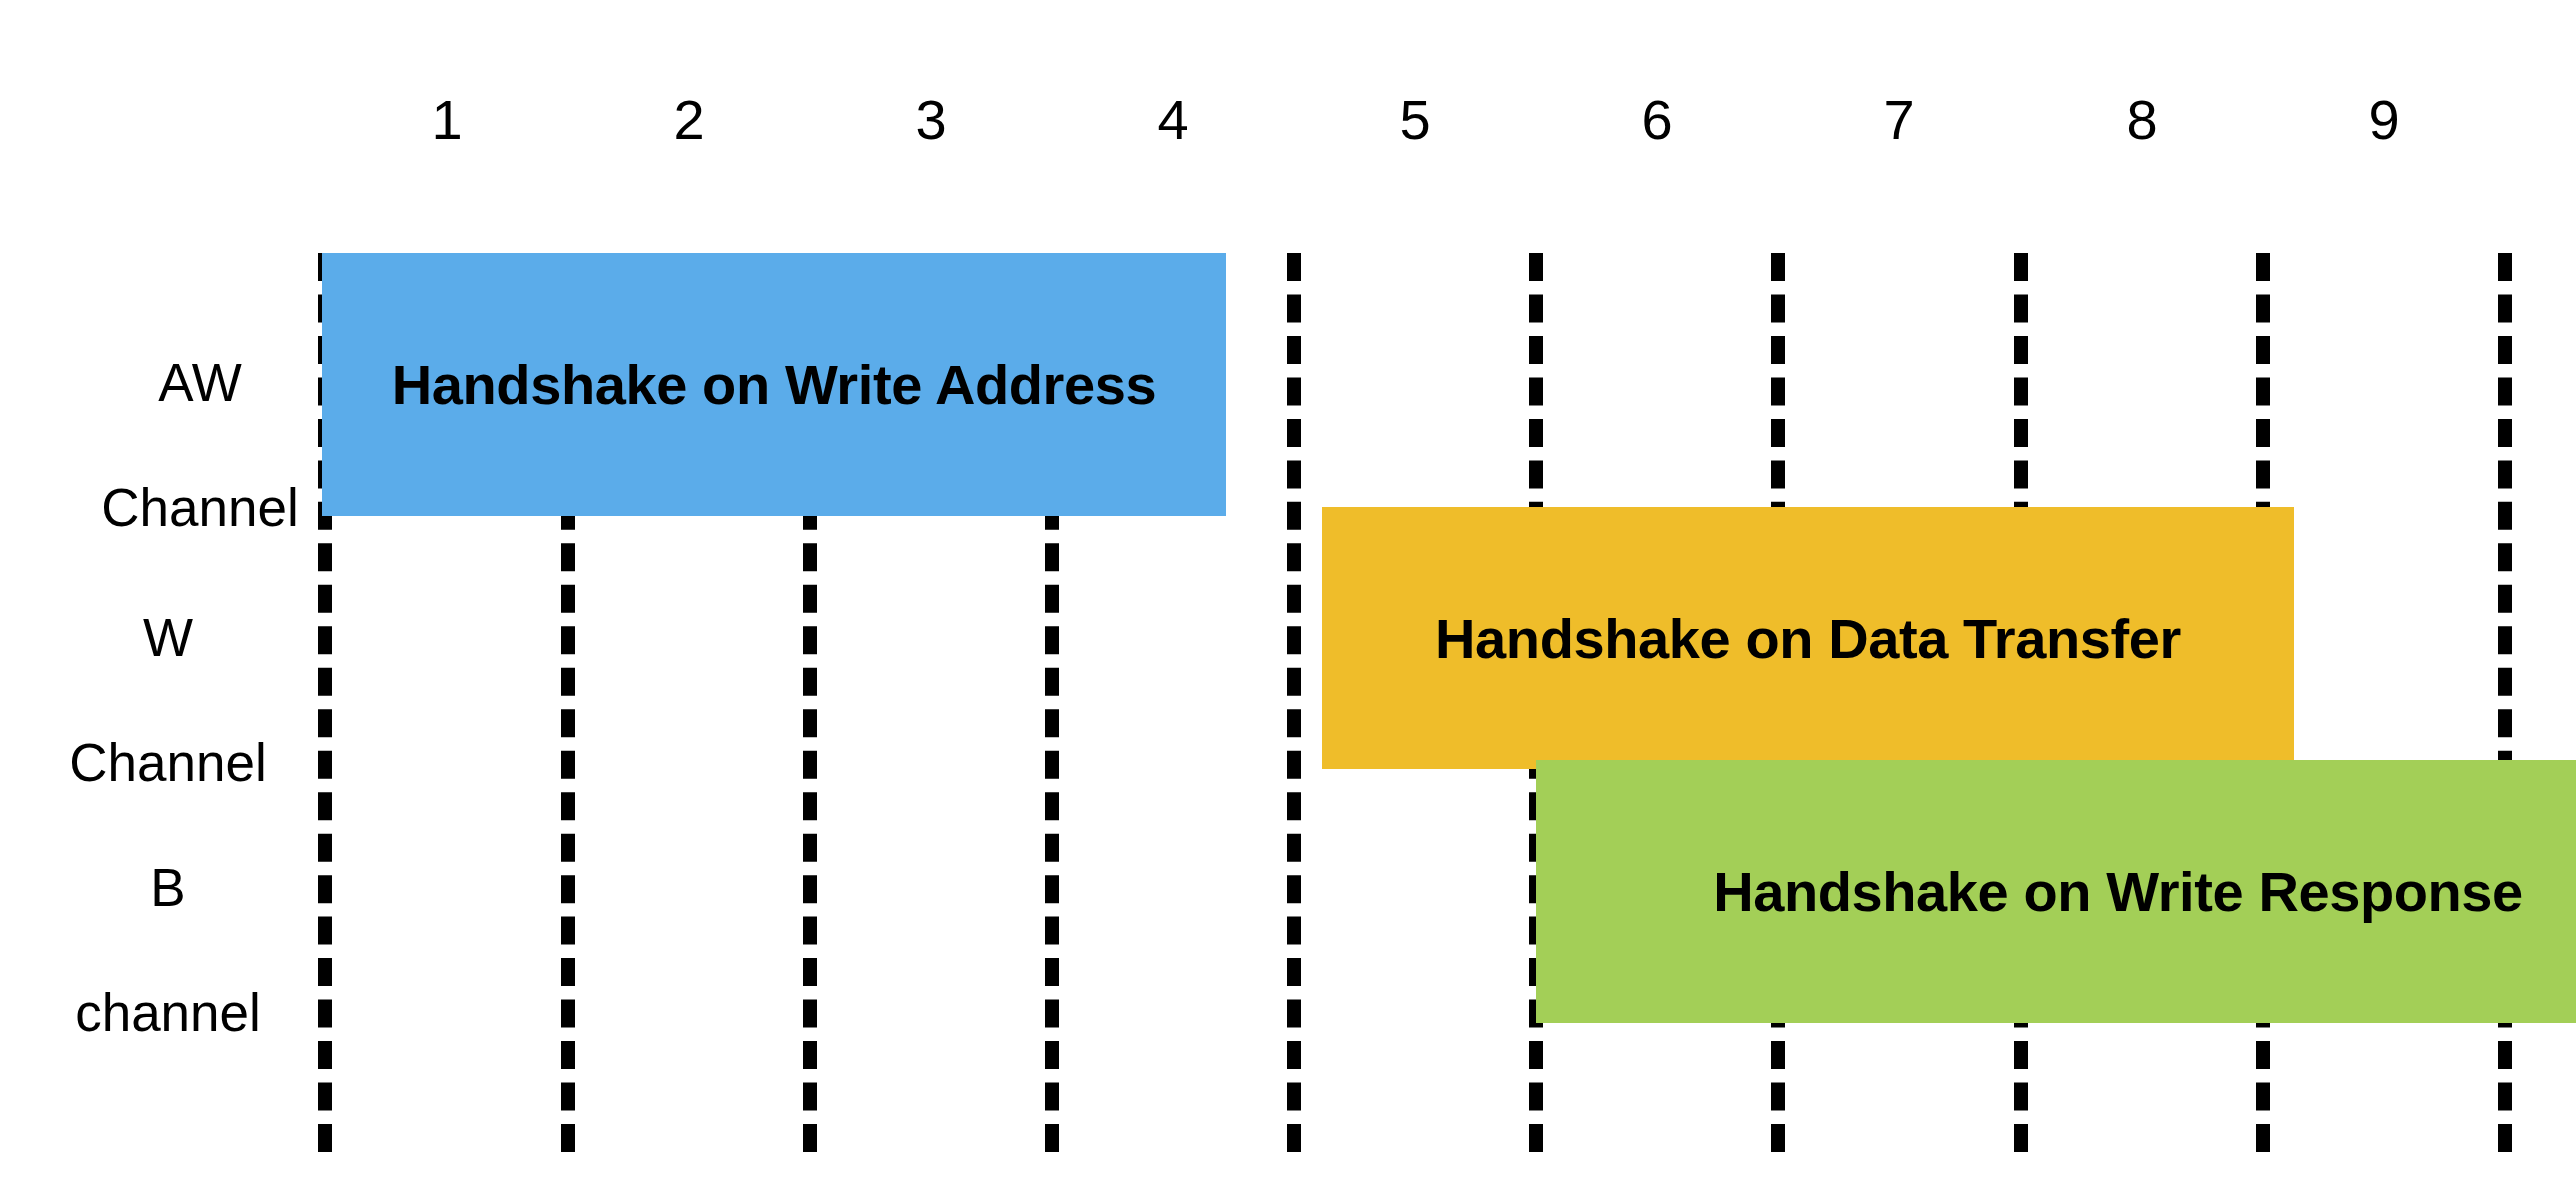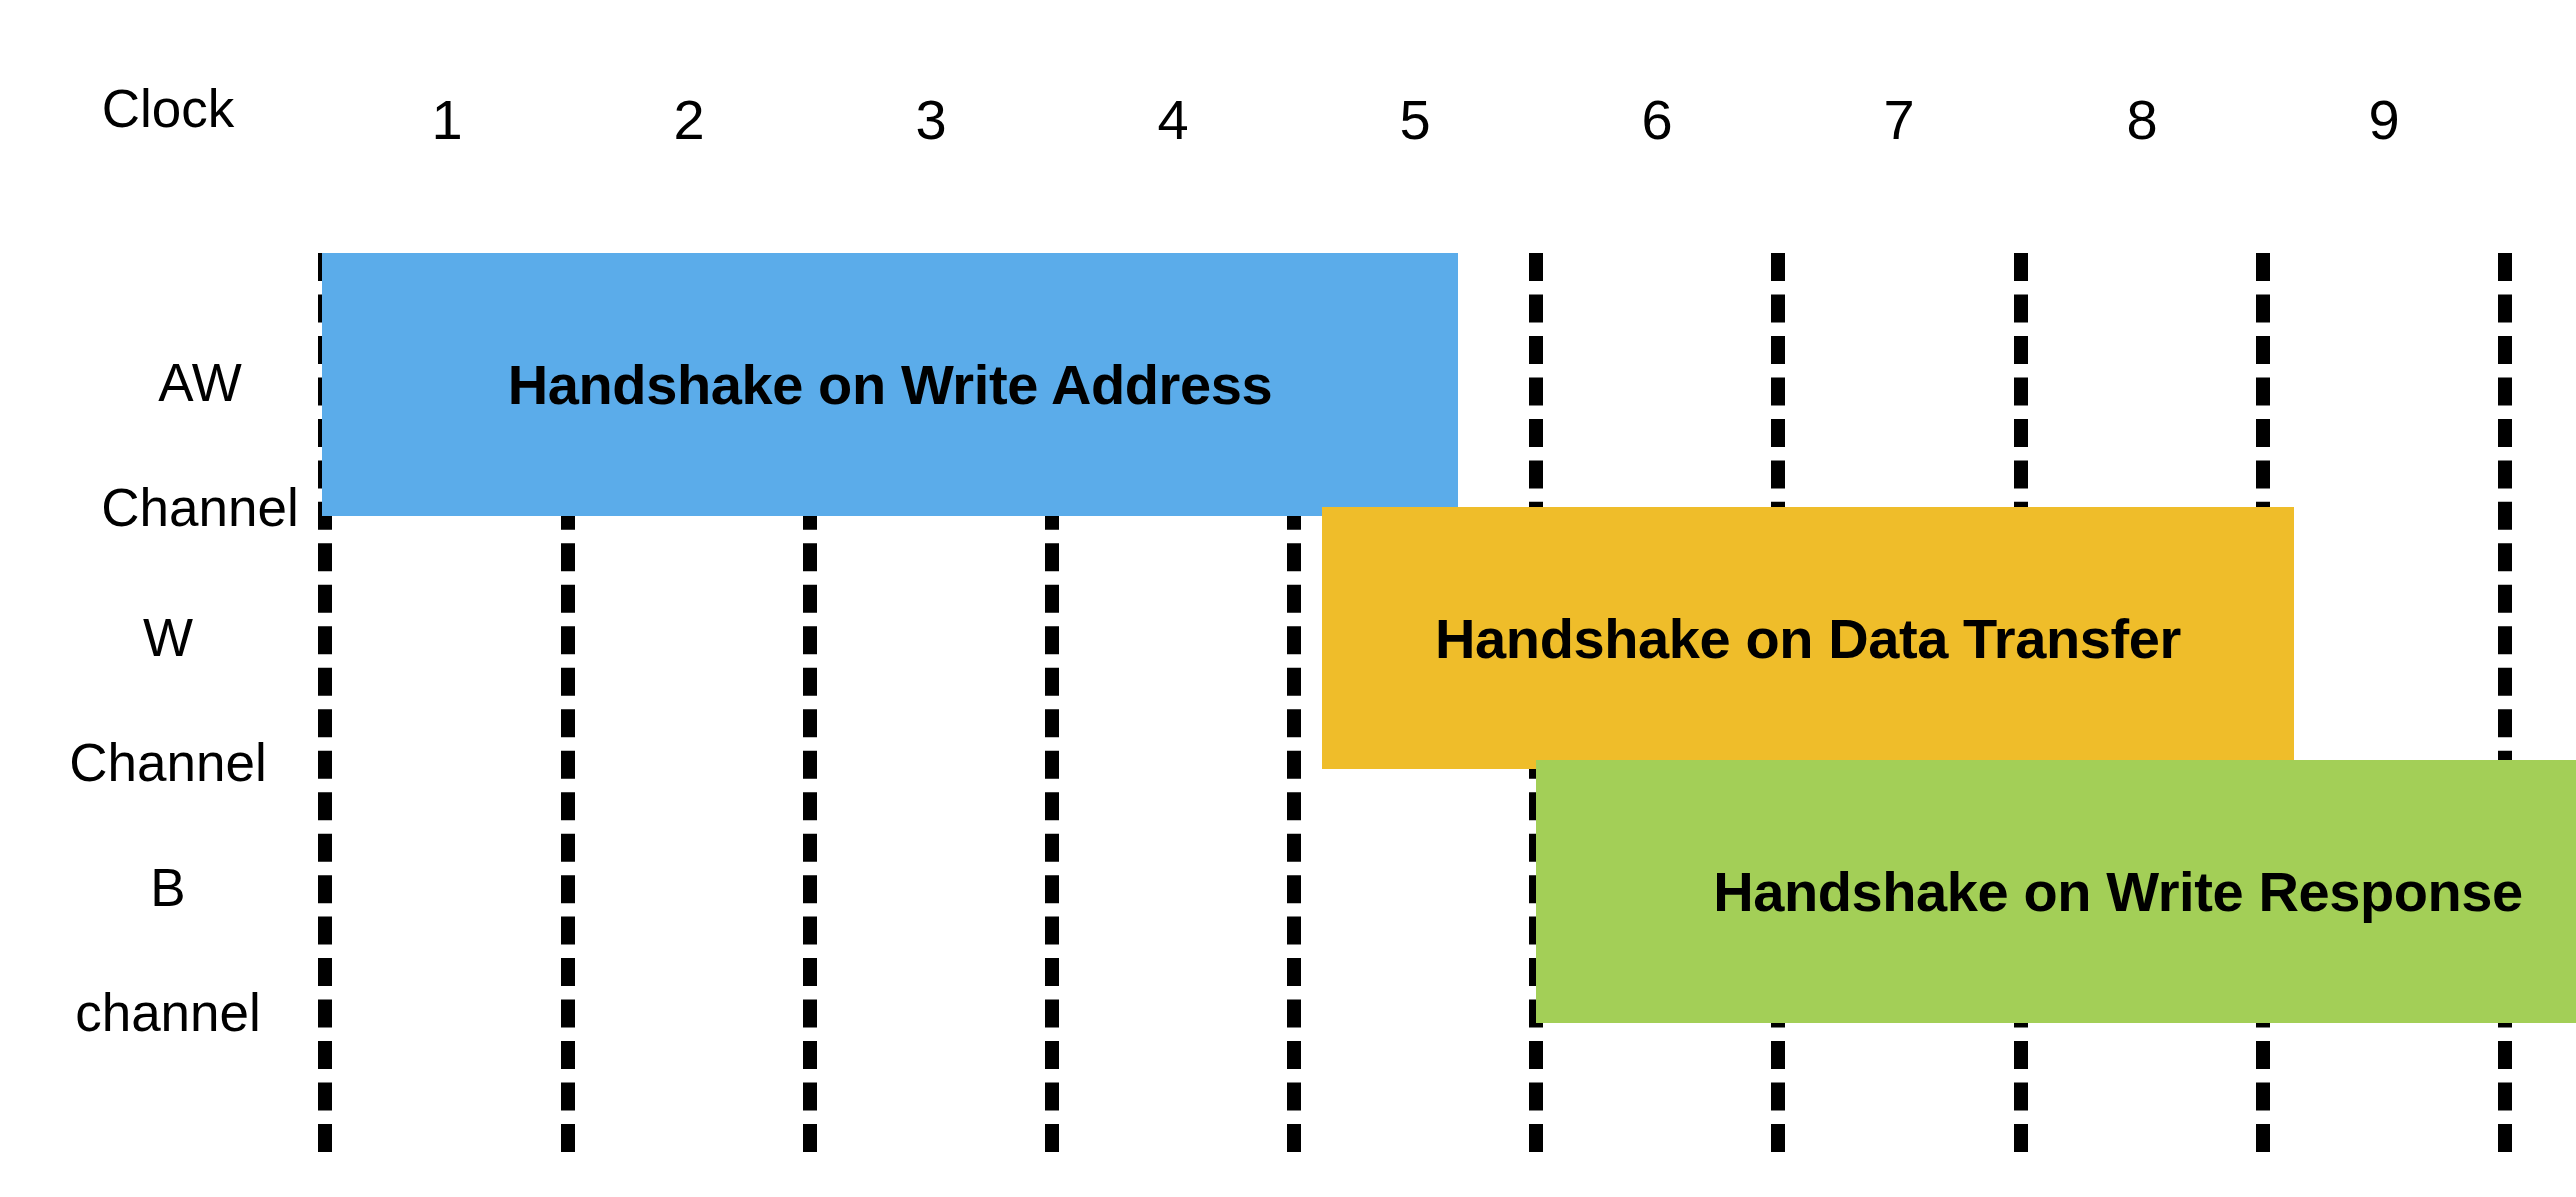--- a/index.html
+++ b/index.html
@@ -56,21 +56,21 @@
     display:flex;
     align-items:center;
     justify-content:center;
     color:#000000;
     font-weight:bold;
     font-size:56px;
     font-family:"Liberation Sans",sans-serif;
     white-space:nowrap;
     letter-spacing:-0.4px;
   }
-  #bar-aw{left:322px;  top:253px;  width:1136px; height:263px;}
+  #bar-aw{left:322px;  top:253px;  width:904px; height:263px;}
   #bar-w { left:1322px;top:507px;  width:972px; height:262px;}
   #bar-b { left:1536px;top:760px; width:1164px; height:263px;}
   .bar-text{pointer-events:none;}
 </style>
 </head>
 <body>
 
 <div id="stage" style="background: rgb(255, 255, 255);">
 
   <div id="gridlines">
@@ -80,21 +80,20 @@
       <div class="grid-line" style="left: 1052px; top: 253px; height: 899px; border-left-color: rgb(0, 0, 0);"></div>
       <div class="grid-line" style="left: 1294px; top: 253px; height: 899px; border-left-color: rgb(0, 0, 0);"></div>
       <div class="grid-line" style="left: 1536px; top: 253px; height: 899px; border-left-color: rgb(0, 0, 0);"></div>
       <div class="grid-line" style="left: 1778px; top: 253px; height: 899px; border-left-color: rgb(0, 0, 0);"></div>
       <div class="grid-line" style="left: 2021px; top: 253px; height: 899px; border-left-color: rgb(0, 0, 0);"></div>
       <div class="grid-line" style="left: 2263px; top: 253px; height: 899px; border-left-color: rgb(0, 0, 0);"></div>
       <div class="grid-line" style="left: 2505px; top: 253px; height: 899px; border-left-color: rgb(0, 0, 0);"></div>
     </div>
 
   <div class="row-label" id="lbl-clock">
-    <span class="l1">Clock</span>
   </div>
   <div id="cycle-numbers">
       <div class="cycle-num" style="left: 447px;">1</div>
       <div class="cycle-num" style="left: 689px;">2</div>
       <div class="cycle-num" style="left: 931px;">3</div>
       <div class="cycle-num" style="left: 1173px;">4</div>
       <div class="cycle-num" style="left: 1415px;">5</div>
       <div class="cycle-num" style="left: 1657px;">6</div>
       <div class="cycle-num" style="left: 1899px;">7</div>
       <div class="cycle-num" style="left: 2142px;">8</div>

